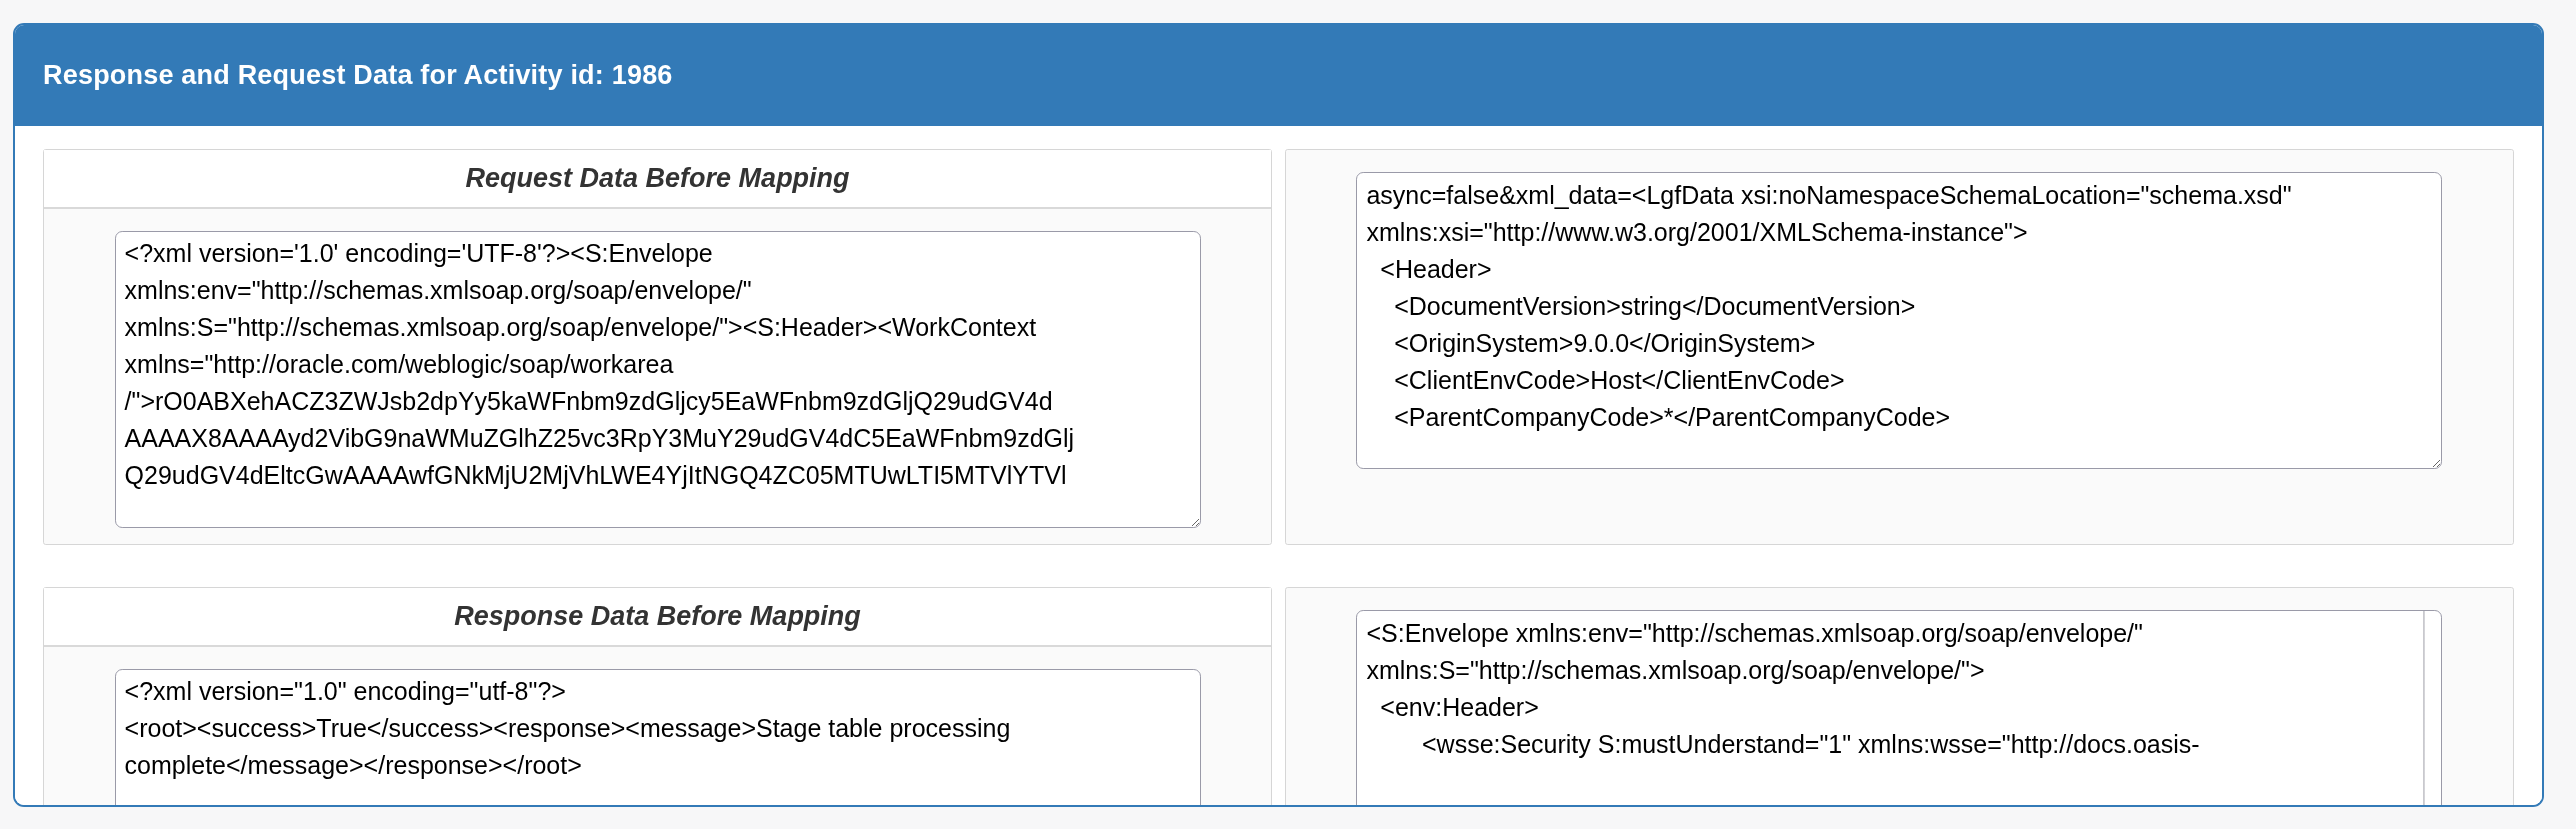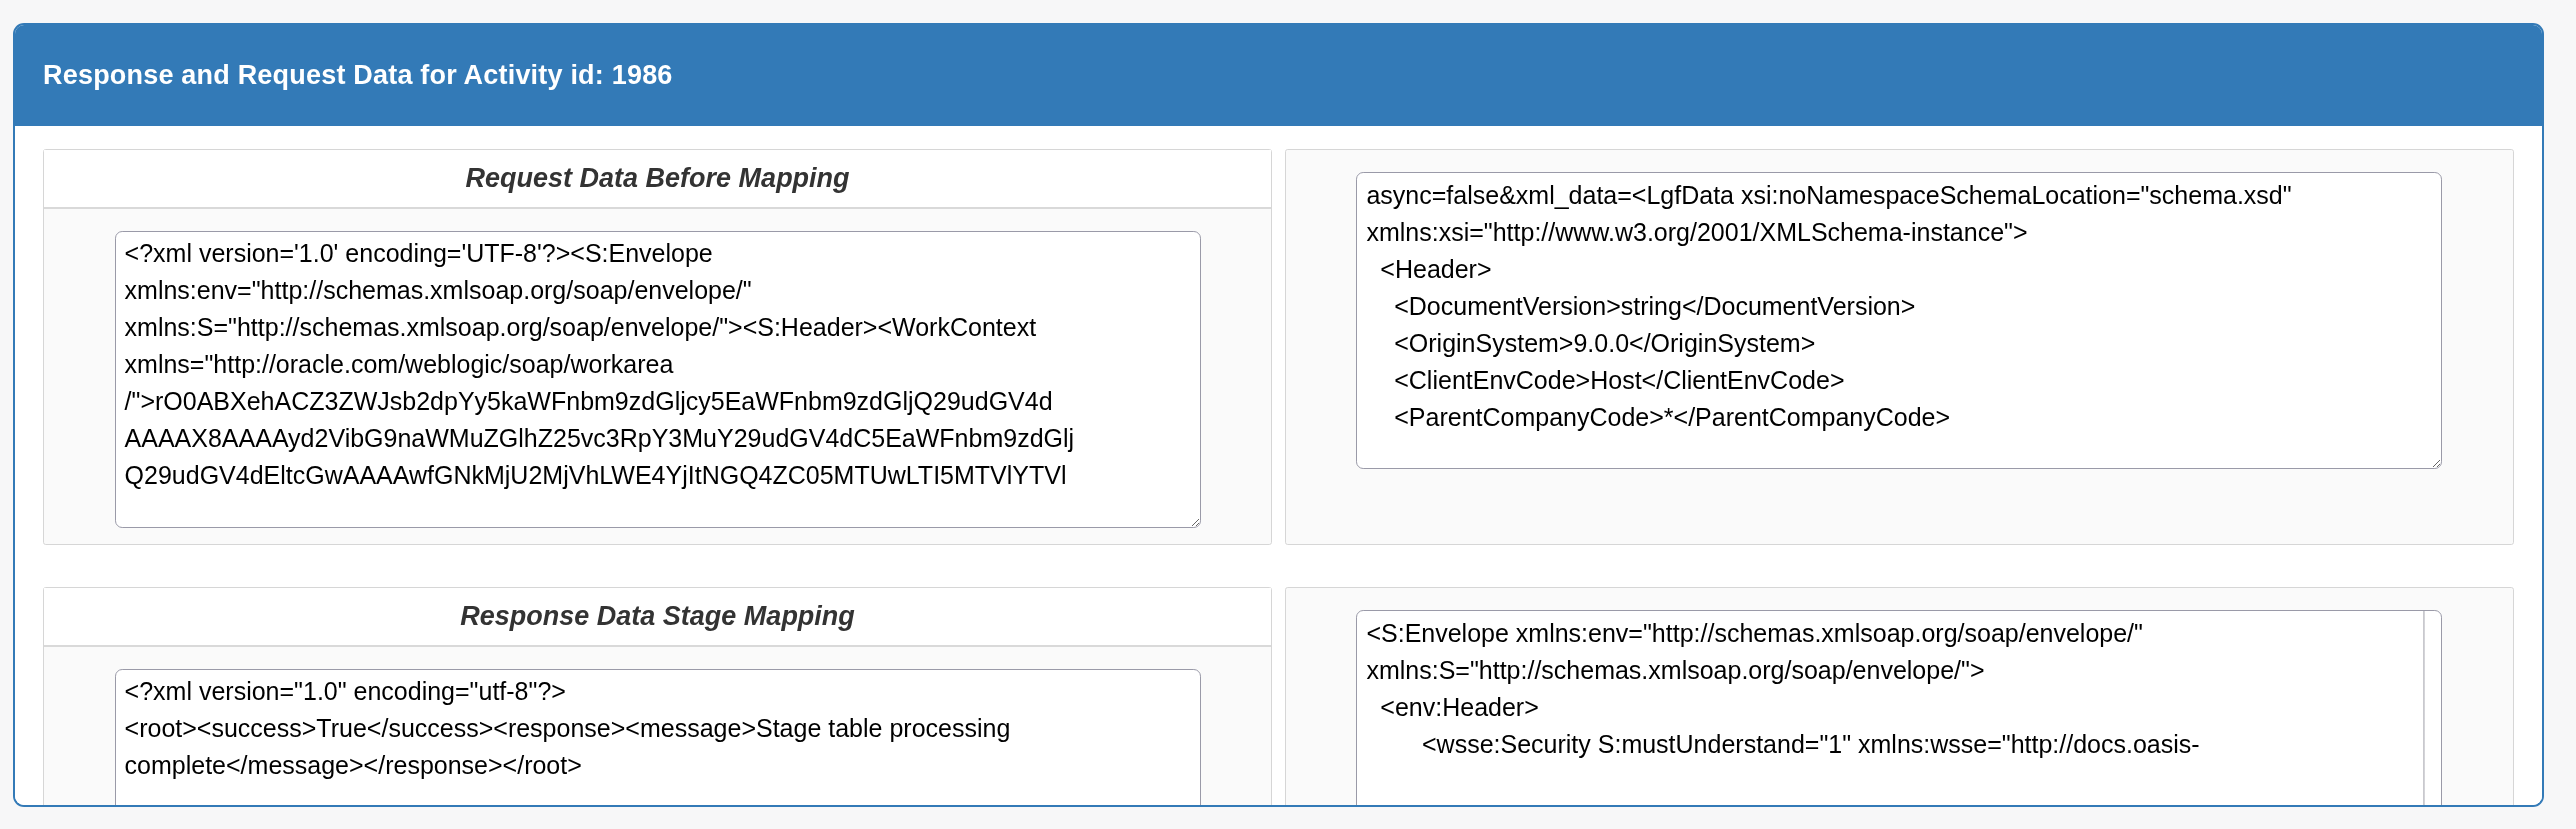--- a/index.html
+++ b/index.html
@@ -121,21 +121,21 @@
 xmlns:xsi="http://www.w3.org/2001/XMLSchema-instance"&gt;
   &lt;Header&gt;
     &lt;DocumentVersion&gt;string&lt;/DocumentVersion&gt;
     &lt;OriginSystem&gt;9.0.0&lt;/OriginSystem&gt;
     &lt;ClientEnvCode&gt;Host&lt;/ClientEnvCode&gt;
     &lt;ParentCompanyCode&gt;*&lt;/ParentCompanyCode&gt;</textarea>
           </div>
         </div>
 
         <div class="subpanel">
-          <div class="sub-heading">Response Data Stage Mapping</div>
+          <div class="sub-heading">Response Data Before Mapping</div>
           <div class="sub-body">
             <textarea class="data-textarea" spellcheck="false" style="">&lt;?xml version="1.0" encoding="utf-8"?&gt;
 &lt;root&gt;&lt;success&gt;True&lt;/success&gt;&lt;response&gt;&lt;message&gt;Stage table processing
 complete&lt;/message&gt;&lt;/response&gt;&lt;/root&gt;</textarea>
           </div>
         </div>
 
         <div class="subpanel">
           <div class="sub-body">
             <textarea class="data-textarea scroll-line" spellcheck="false" style="">&lt;S:Envelope xmlns:env="http://schemas.xmlsoap.org/soap/envelope/"

